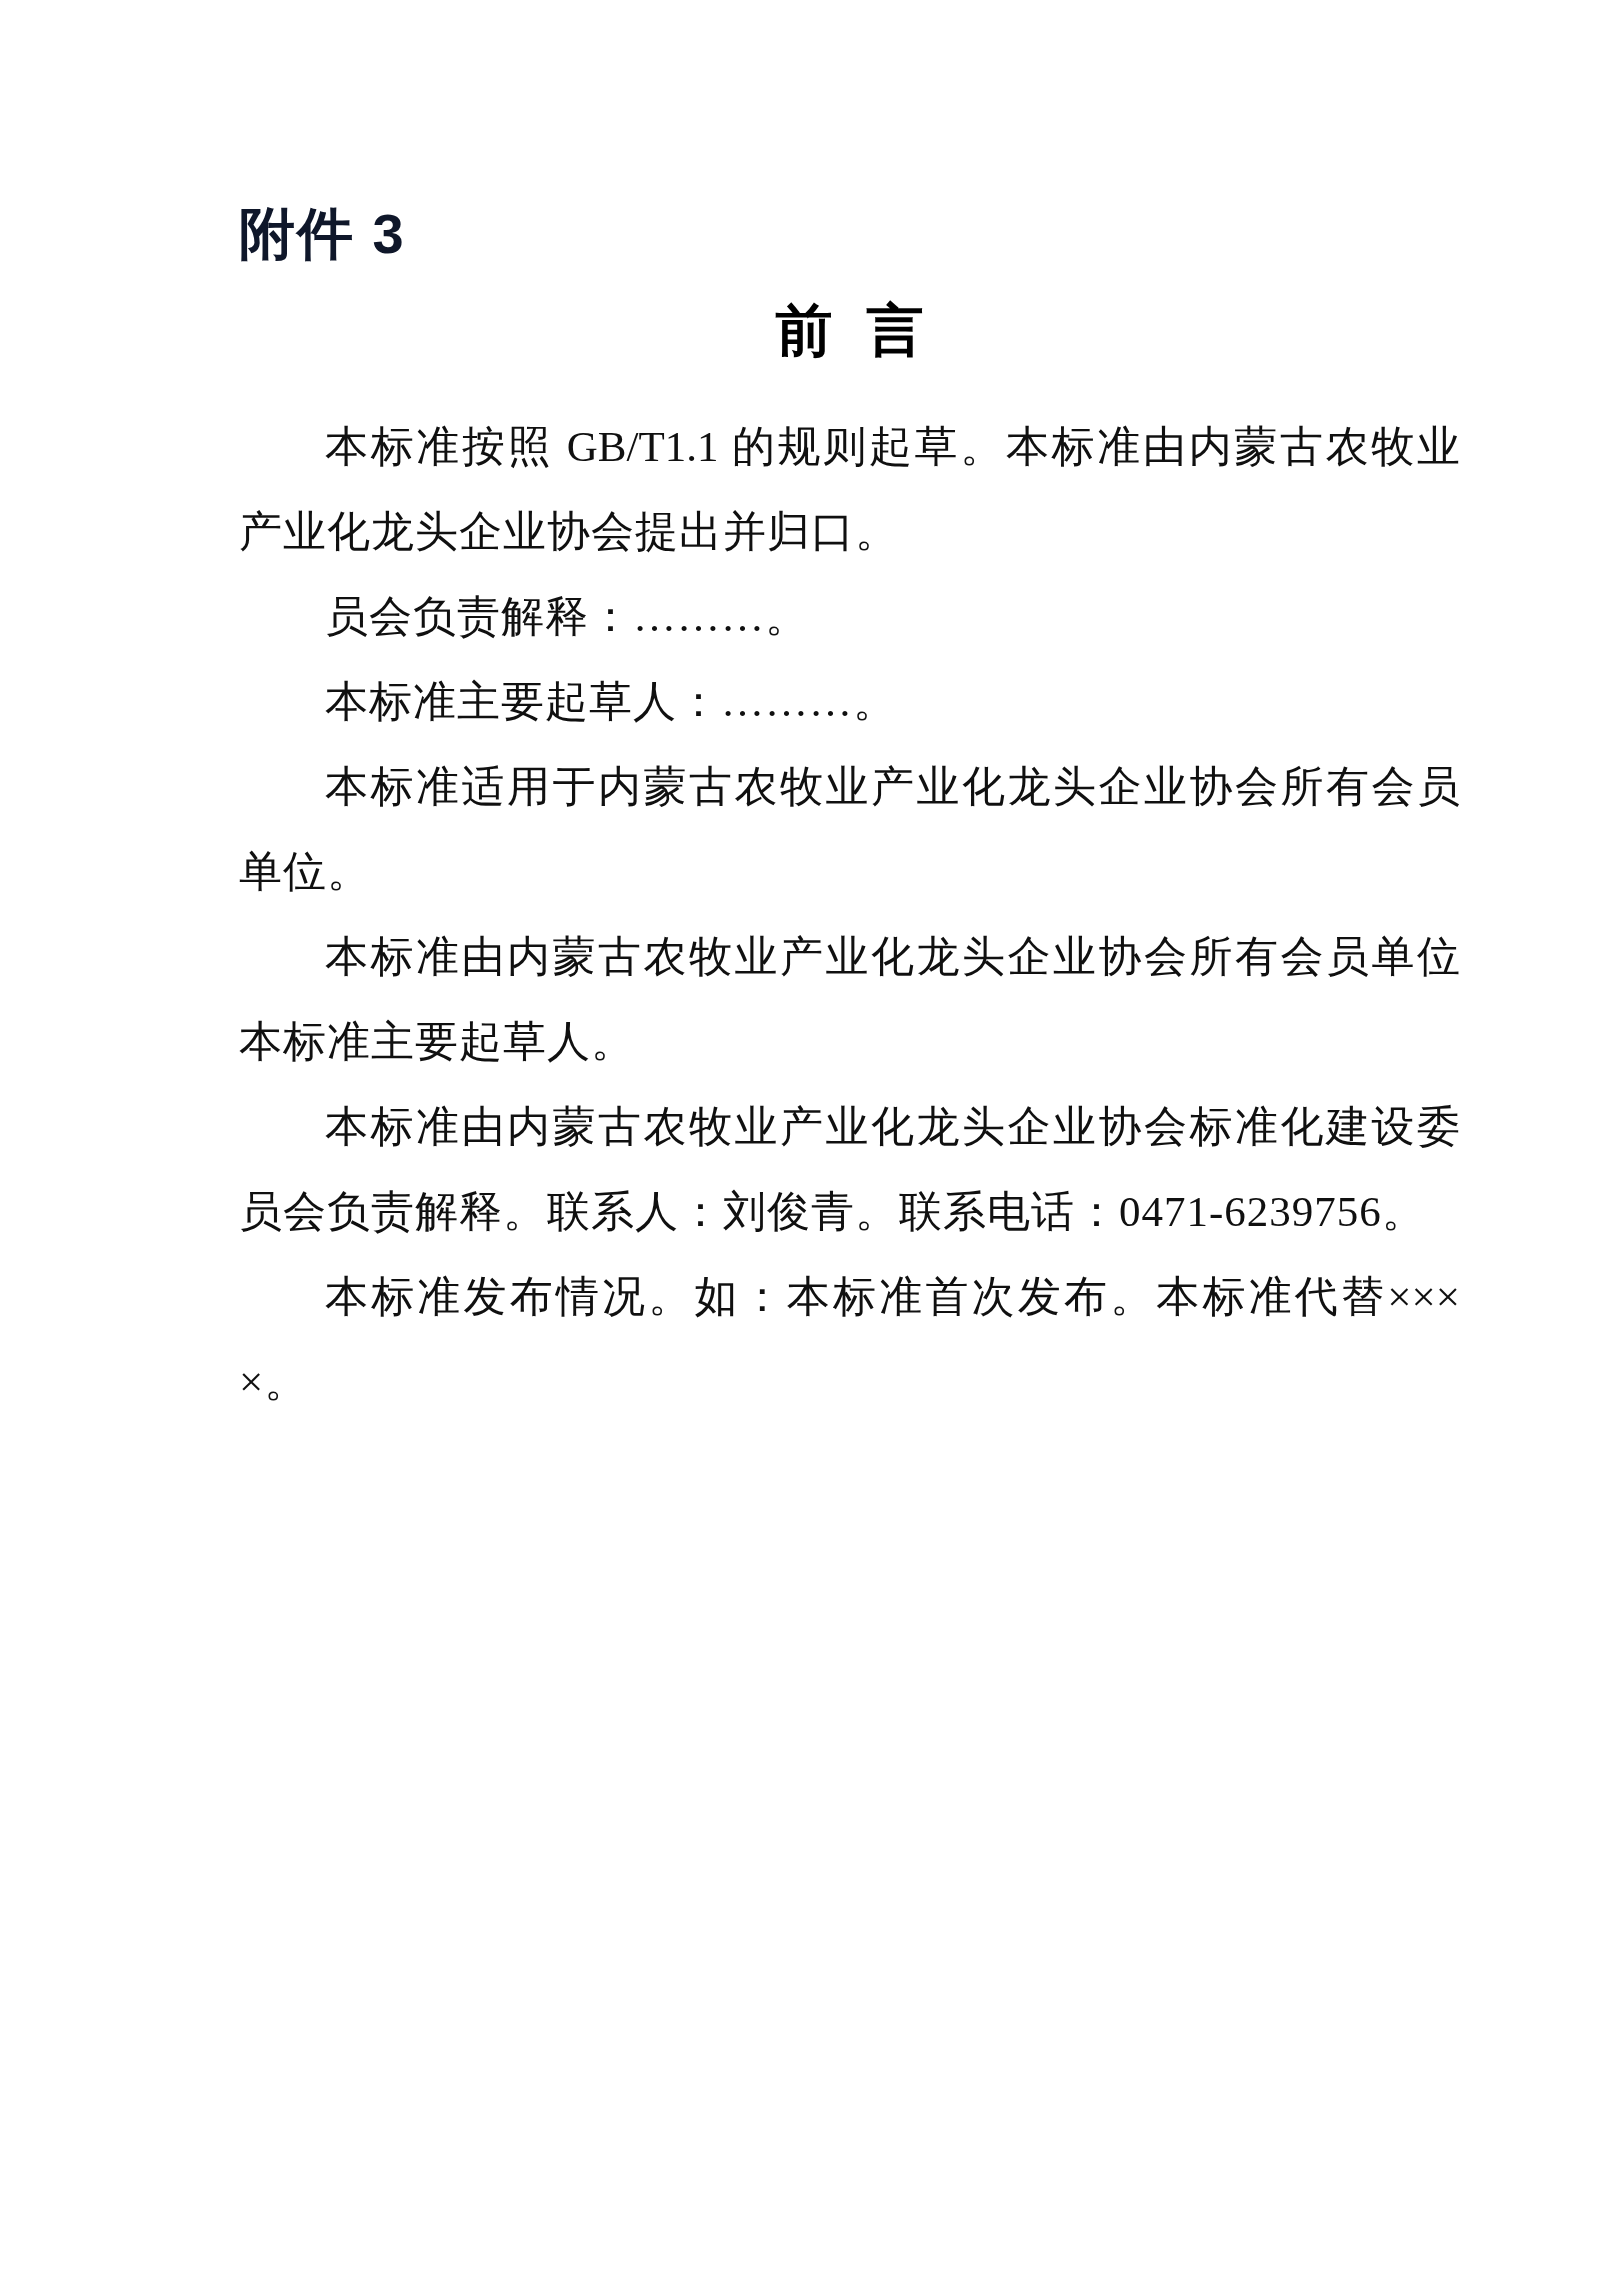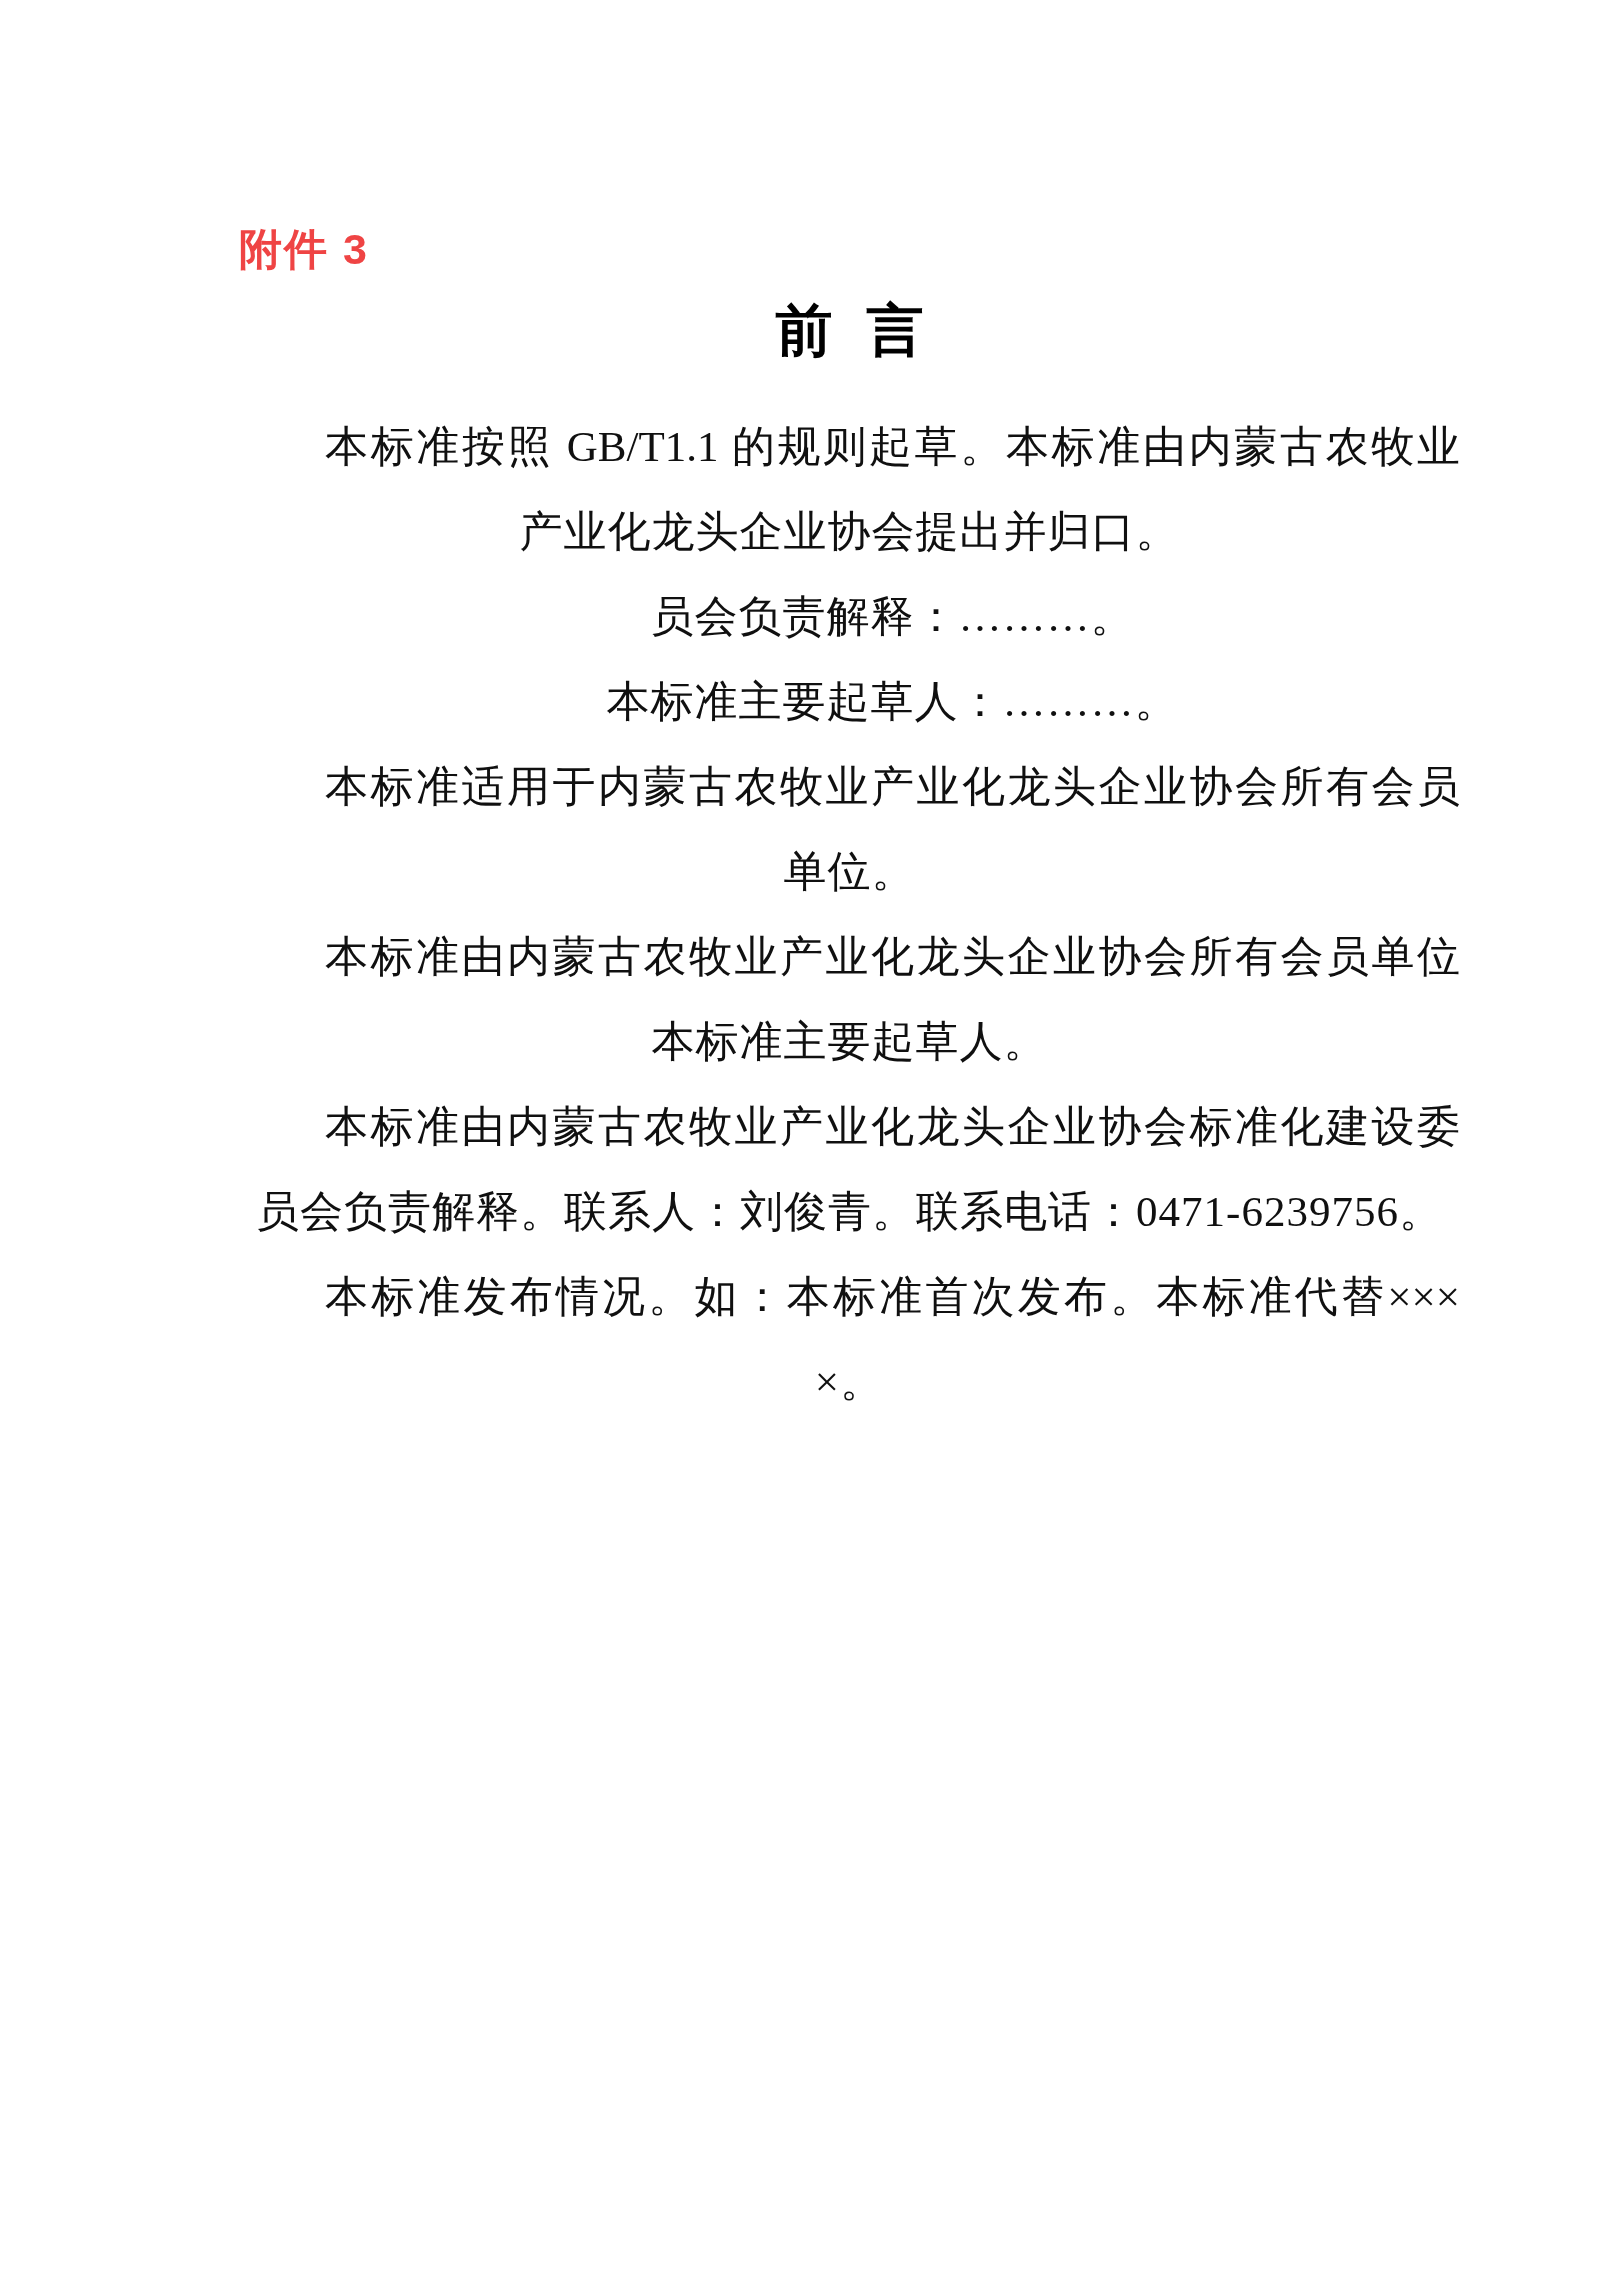--- a/index.html
+++ b/index.html
@@ -15,26 +15,25 @@
     overflow: hidden;
     font-family: "Liberation Serif", "DejaVu Serif", serif;
     color: #101010;
   }
   .attachment-label {
     position: absolute;
     left: 239px;
     top: 208px;
     font-family: "Liberation Sans", "DejaVu Sans", sans-serif;
     font-weight: 700;
-    font-size: 43px;
+    font-size: 56px;
     line-height: 51px;
     letter-spacing: 2px;
-    color: #ef4444;
+    color: #0f172a;
     white-space: pre;
-    margin-top: 16px;
   }
   .doc-title {
     position: absolute;
     left: 239px;
     top: 290px;
     width: 1221px;
     text-align: center;
     font-size: 57px;
     font-weight: 700;
     line-height: 82px;
@@ -46,21 +45,21 @@
     position: absolute;
     left: 239px;
     top: 404px;
     width: 1221px;
     font-size: 43px;
   }
   .body-line {
     height: 85px;
     line-height: 85px;
     white-space: nowrap;
-    text-align: center;
+    text-align: left;
   }
   .body-line.indent {
     padding-left: 86px;
   }
   .body-line.justify {
     white-space: normal;
     text-align: justify;
     text-align-last: justify;
   }
   .body-line.loose {

